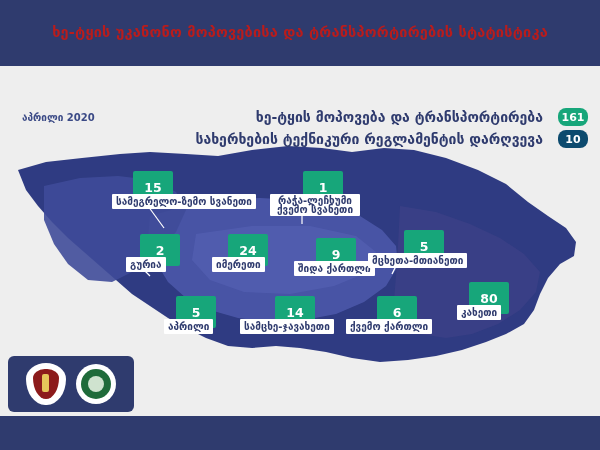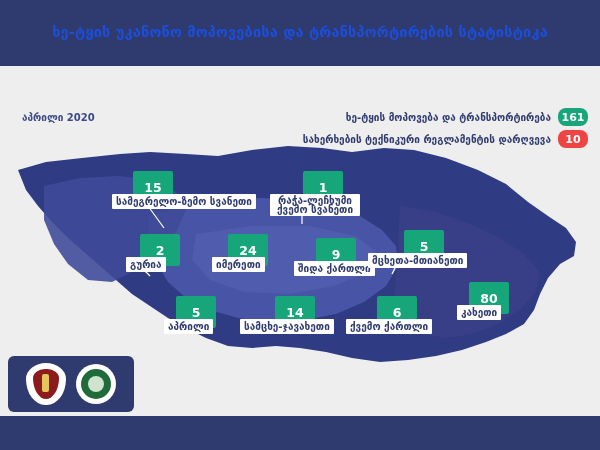--- a/index.html
+++ b/index.html
@@ -21,21 +21,21 @@
     left: 0; top: 0;
     width: 600px;
     height: 66px;
     background: #2f3b6e;
   }
   .header-title {
     position: absolute;
     left: 0; top: 24px;
     width: 600px;
     text-align: center;
-    color: #1d4ed8;
+    color: #b91c1c;
     font-size: 14.5px;
     font-weight: bold;
     letter-spacing: 0.2px;
     white-space: nowrap;
   }
   
   .body-bg {
     position: absolute;
     left: 0; top: 66px;
     width: 600px;
@@ -52,39 +52,39 @@
   
   .legend-row {
     position: absolute;
     height: 18px;
     display: flex;
     align-items: center;
     justify-content: flex-end;
   }
   .legend-text {
     color: #2f3b6e;
-    font-size: 10px;
+    font-size: 14px;
     font-weight: bold;
     text-align: right;
     white-space: nowrap;
-    padding-right: 7px;
+    padding-right: 15px;
   }
   .legend-badge {
     width: 30px;
     height: 18px;
     display: flex;
     align-items: center;
     justify-content: center;
     color: #ffffff;
     font-size: 11px;
     font-weight: bold;
     border-radius: 8px;
   }
   .legend-badge.green { background: #17a67a; }
-  .legend-badge.red   { background: #ef4444; }
+  .legend-badge.red   { background: #0c4a6e; }
   #legend-row-1 { right: 12px; top: 108px; }
   #legend-row-2 { right: 12px; top: 130px; }
 
   
   .map-wrap {
     position: absolute;
     left: 0; top: 66px;
     width: 600px;
     height: 384px;
   }

